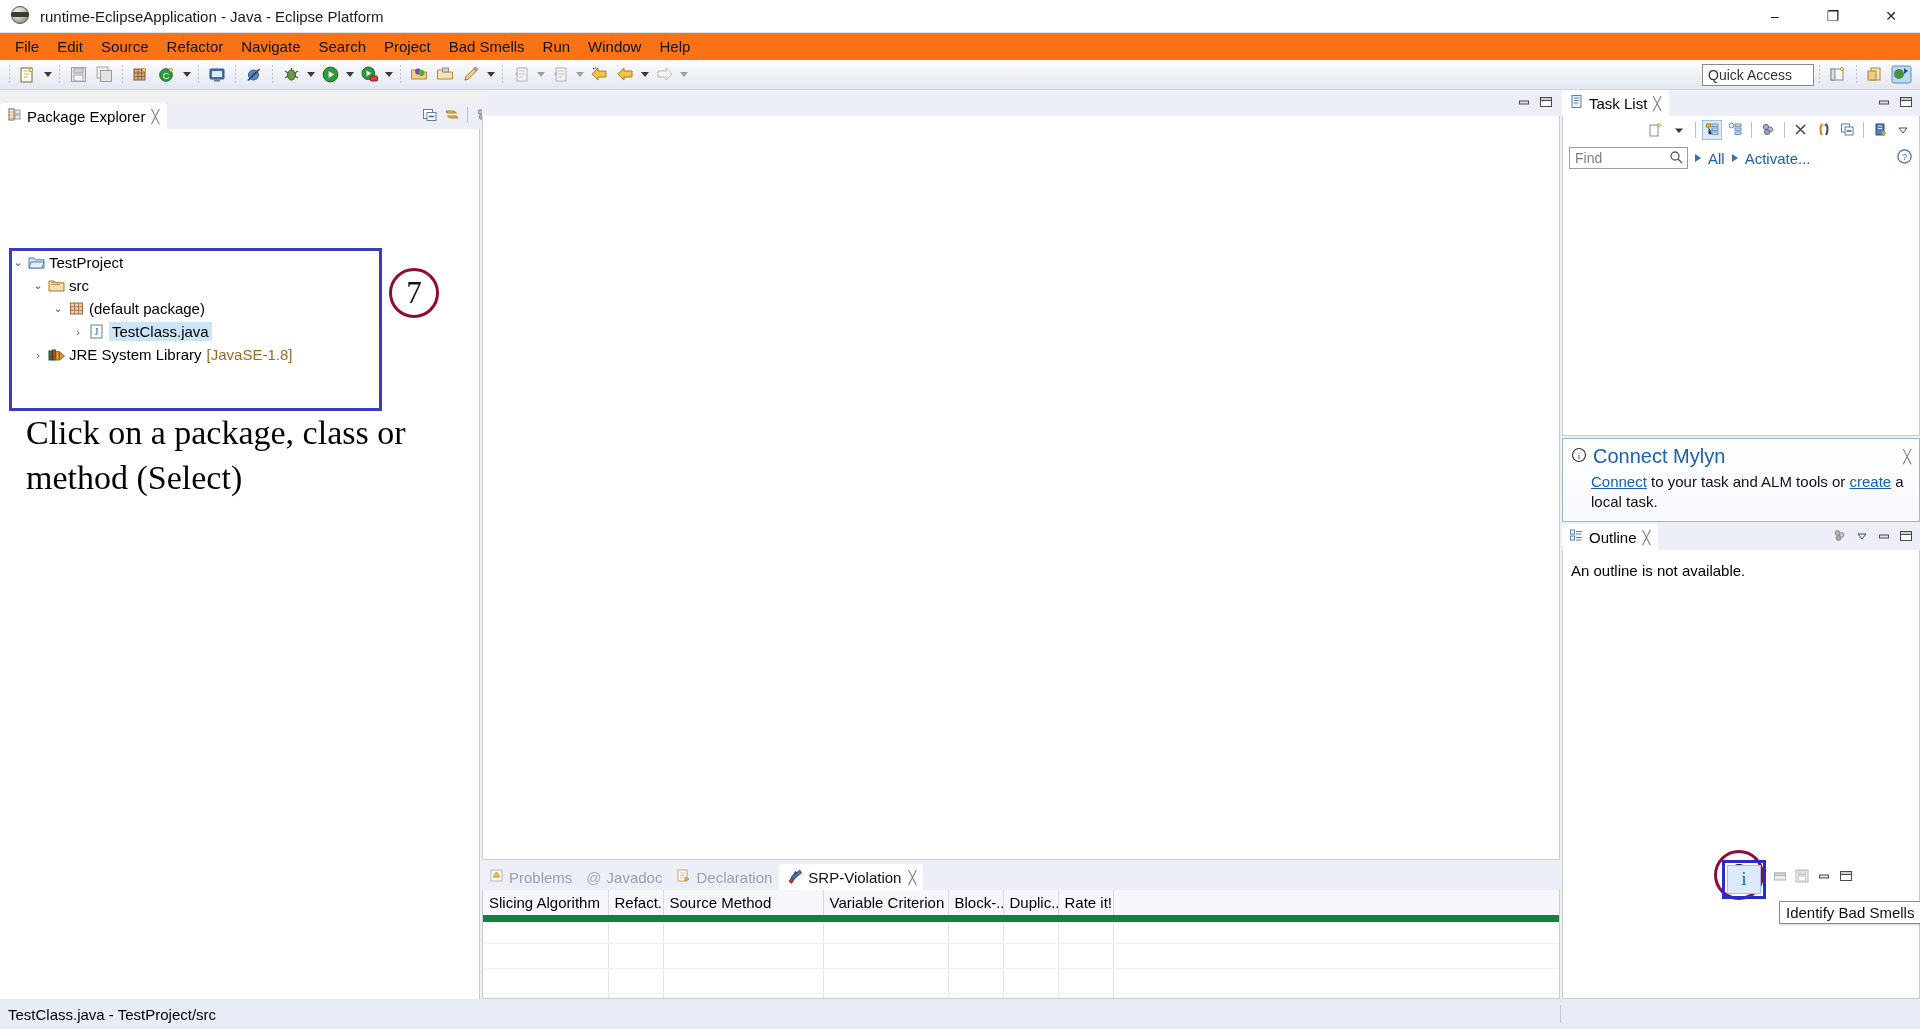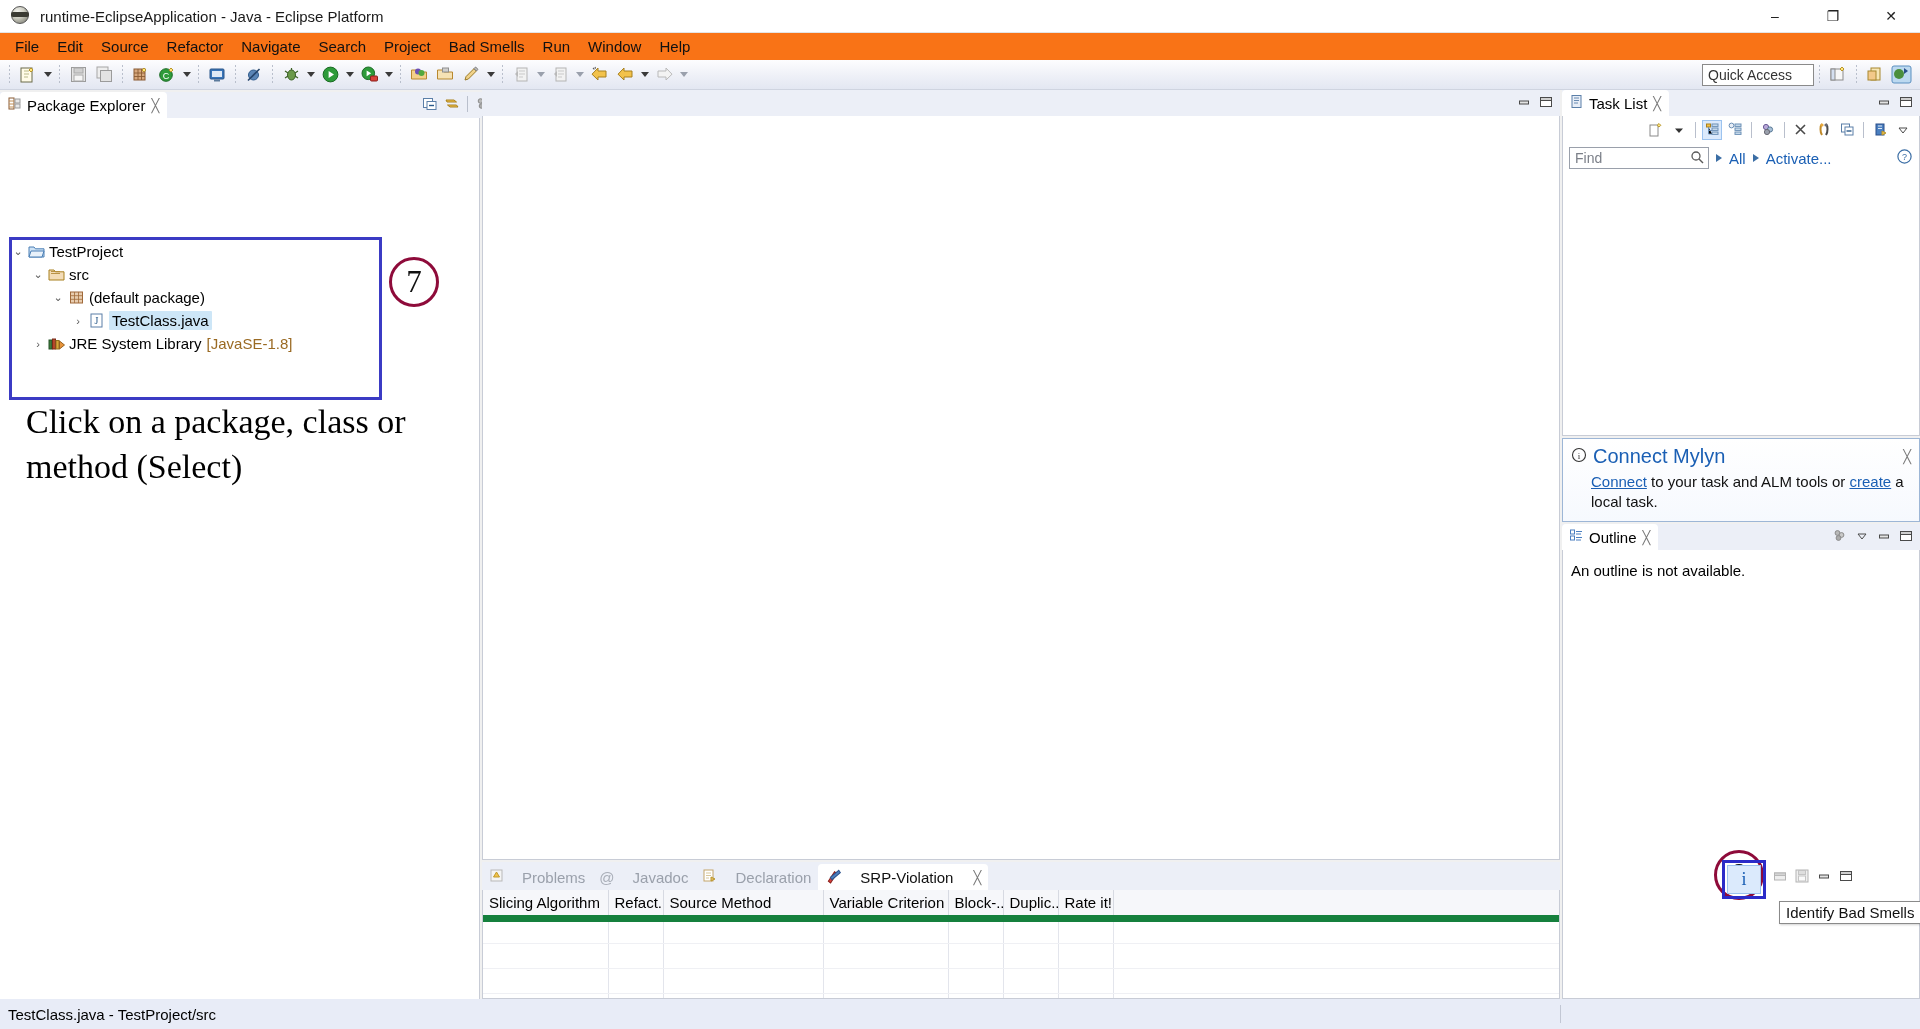--- a/index.html
+++ b/index.html
@@ -52,21 +52,21 @@
                      border-top:5px solid #3a3a3a; }
   .tb-arrow.dim::after { border-top-color:#9aa0ac; }
   #quick-access-wrap { margin-left:auto; display:flex; align-items:center; padding-right:6px; }
   #quick-access {
     width:112px; height:22px; border:1px solid #8a8a8a; background:#fff;
     font-size:14px; color:#333; padding:1px 5px; line-height:19px;
   }
   
   #workbench { position:relative; width:1920px; height:909px; background:#f0f0f0; }
   
-  #left-pane { position:absolute; left:0; top:2px; width:563px; height:909px; }
+  #left-pane { position:absolute; left:0; top:13px; width:563px; height:909px; }
   .view-tabbar { height:26px; position:relative; background:#eceff7; }
   .view-tab {
     display:inline-flex; align-items:center; height:26px; padding:0 8px 0 7px;
     background:#ffffff; border-top-left-radius:4px; border-top-right-radius:4px;
     font-size:15px; position:relative; top:0;
   }
   .view-tab .vt-label { margin:0 6px 0 5px; }
   .tab-close { font-size:13px; color:#7a7a7a; }
   .view-toolbtns { position:absolute; right:4px; top:2px; display:flex; align-items:center; gap:2px; }
   .vicon { width:20px; height:20px; display:inline-flex; align-items:center; justify-content:center; }
@@ -97,41 +97,41 @@
     background:transparent; z-index:20;
   }
   
   #editor-pane { position:absolute; left:482px; top:0; width:1078px; height:770px; }
   #editor-tabbar { height:26px; background:#eceff7; position:relative; }
   #editor-body { position:absolute; left:0; top:26px; width:1078px; height:744px;
                  background:#fff; border:1px solid #c8ccd6; border-top:none; }
   
   #bottom-pane { position:absolute; left:482px; top:772px; width:1078px; height:137px; }
   #bottom-tabbar { height:28px; background:#eceff7; position:relative; display:flex; align-items:flex-end; }
-  .bt-tab { display:inline-flex; align-items:center; height:26px; padding:0 7px; font-size:15px;gap:13px; }
+  .bt-tab { display:inline-flex; align-items:center; height:26px; padding:0 7px; font-size:15px; }
   .bt-tab.inactive { color:#9aa0ab; }
   .bt-tab.active { background:#fff; border-top-left-radius:4px; border-top-right-radius:4px; color:#111; }
   #bottom-body { position:absolute; left:0; top:28px; width:1078px; height:109px;
                  background:#fff; border:1px solid #c8ccd6; border-top:none; overflow:hidden; }
   table.srp { border-collapse:collapse; width:100%; table-layout:fixed; }
   table.srp th {
     font-weight:normal; font-size:15px; text-align:left; padding:4px 6px;
     background:#f6f7fa; border-right:1px solid #d7dae2; border-bottom:7px solid #15803d;
     white-space:nowrap; overflow:hidden;
   }
   table.srp td { height:25px; border-right:1px solid #e3e5ec; border-bottom:1px solid #eff0f4; }
   
   #right-pane { position:absolute; left:1562px; top:0; width:358px; height:909px; }
   #tasklist-body { position:absolute; left:0; top:26px; width:358px; height:320px;
                    background:#fff; border:1px solid #c8ccd6; border-top:none; }
   .tasklist-tools { height:27px; display:flex; align-items:center; justify-content:flex-end;
                     padding-right:6px; gap:3px; background:#fff; }
   .tl-find-row { height:30px; display:flex; align-items:center; padding:0 6px; gap:7px; }
   #find-input {
-    width:140px; height:22px; border:1px solid #9aa0ab; background:#fff; font-size:14px;
+    width:119px; height:22px; border:1px solid #9aa0ab; background:#fff; font-size:14px;
     color:#7b7f88; padding:0 20px 0 5px; line-height:20px; position:relative;
   }
   .tl-link { color:#1a5fb4; font-size:15px; }
   .tri { width:0;height:0;border-left:6px solid #3b6ea5;border-top:4px solid transparent;border-bottom:4px solid transparent; }
   
   #mylyn {
     position:absolute; left:0; top:348px; width:358px; height:84px;
     background:linear-gradient(to bottom,#ffffff,#f6f9fe);
     border:1px solid #9db6d6;
   }

